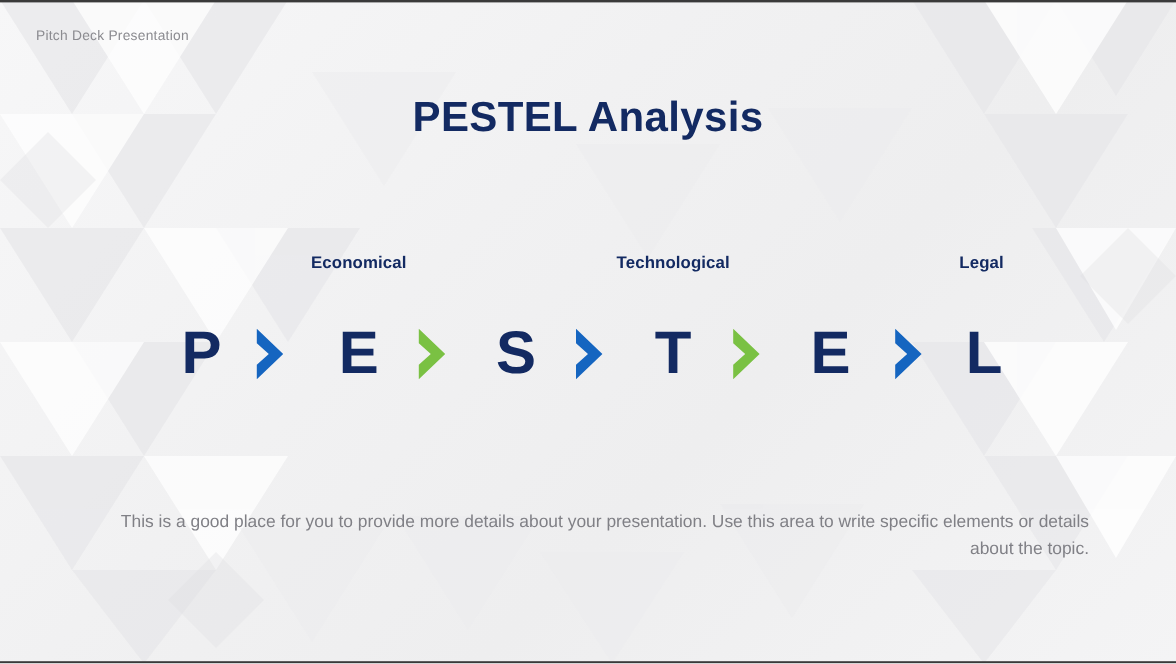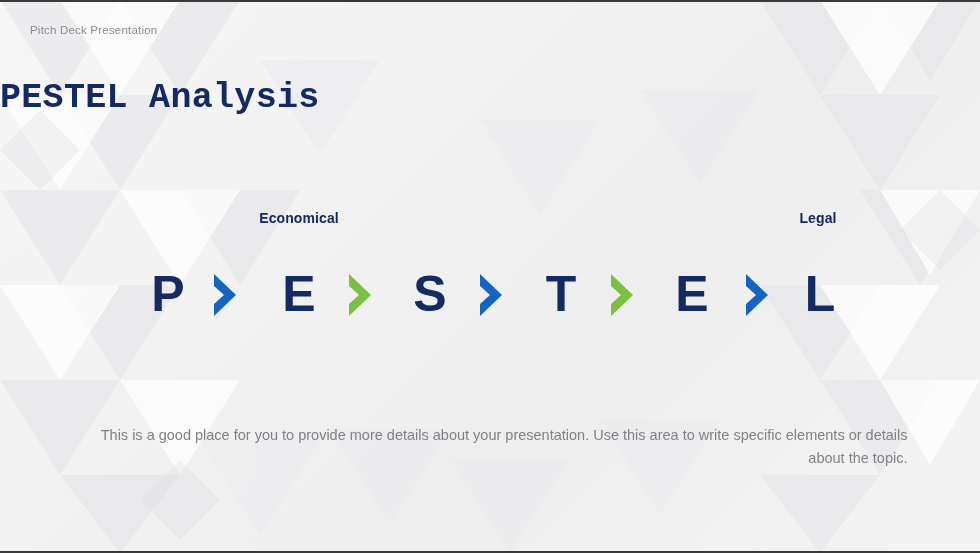--- a/index.html
+++ b/index.html
@@ -63,27 +63,26 @@
     z-index: 10;
     white-space: nowrap;
   }
 
   
   #title {
     position: absolute;
     top: 78px;
     left: 0;
     width: 100%;
-    text-align: left;
+    text-align: center;
     font-size: 35px;
     font-weight: bold;
     color: #132a62;
     letter-spacing: 0.3px;
     z-index: 10;
-    font-family: Liberation Mono, monospace;
   }
 
   
   #diagram {
     position: absolute;
     left: 0;
     top: 200px;
     width: 100%;
     height: 185px;
     z-index: 10;
@@ -214,20 +213,21 @@
   </svg>
 
   <div id="eyebrow">Pitch Deck Presentation</div>
 
   <h1 id="title">PESTEL Analysis</h1>
 
   <div id="diagram">
 
     <div class="label-row" id="labels-top">
         <span class="diagram-label" style="left: 299px;">Economical</span>
+        <span class="diagram-label" style="left: 561px;">Technological</span>
         <span class="diagram-label" style="left: 818px;">Legal</span>
       </div>
 
     <div id="letter-row">
         <span class="pestel-letter" style="left: 168px;">P</span>
         <span class="pestel-letter" style="left: 299px;">E</span>
         <span class="pestel-letter" style="left: 430px;">S</span>
         <span class="pestel-letter" style="left: 561px;">T</span>
         <span class="pestel-letter" style="left: 692px;">E</span>
         <span class="pestel-letter" style="left: 820px;">L</span>

